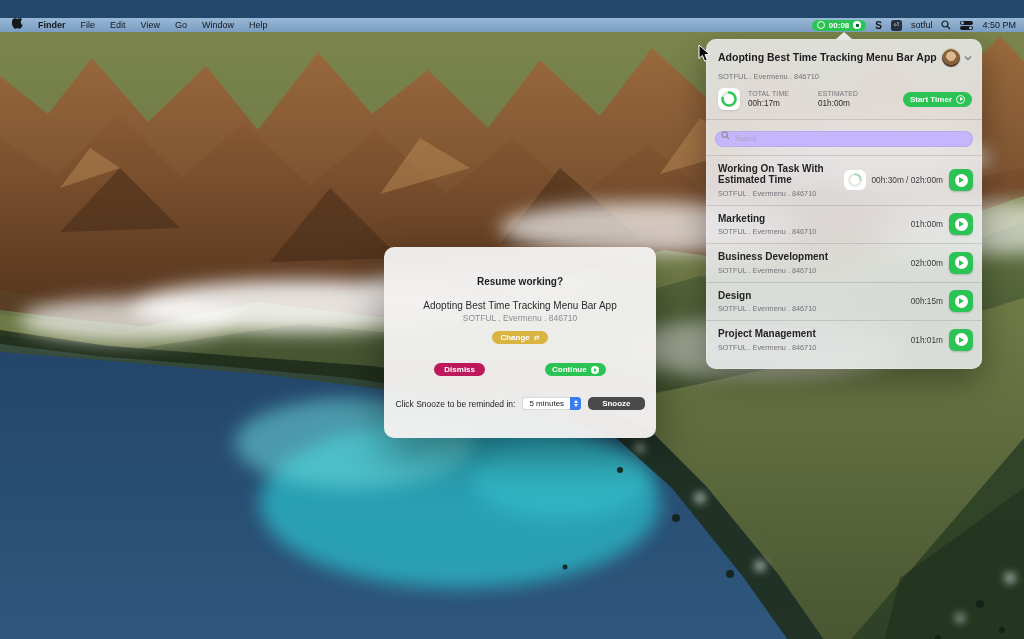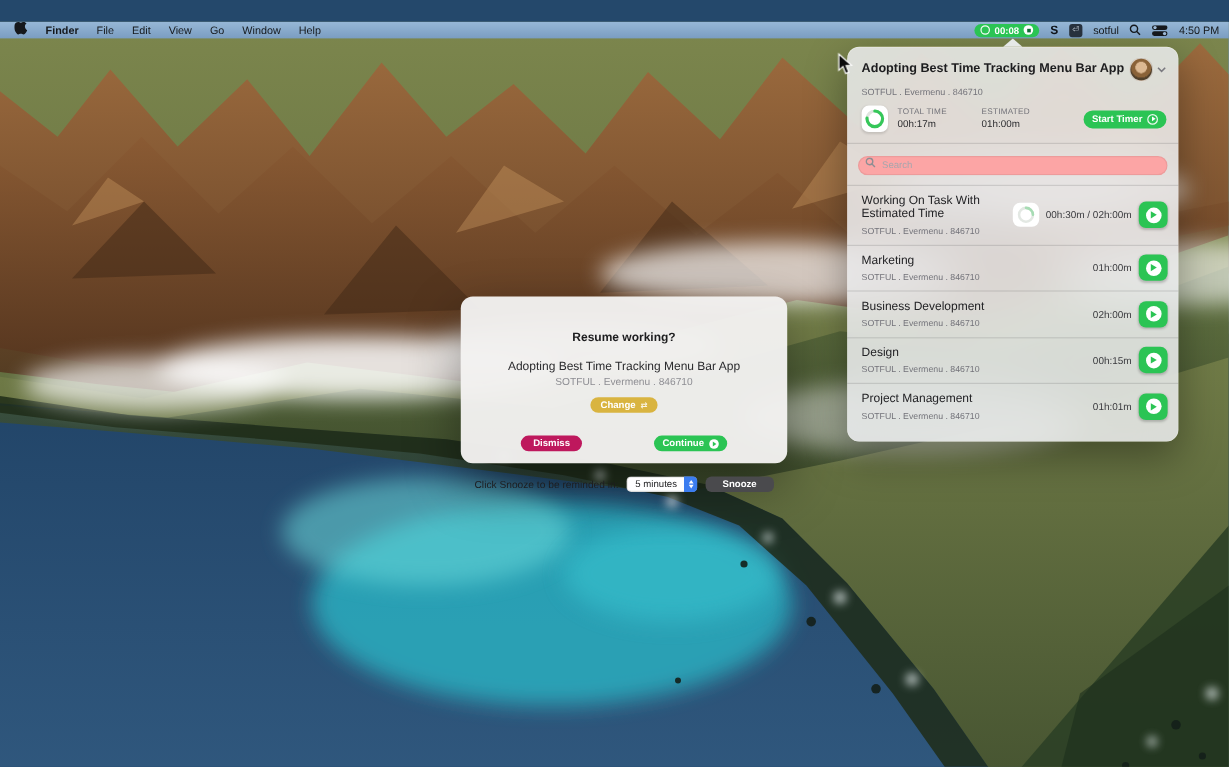--- a/index.html
+++ b/index.html
@@ -60,42 +60,42 @@
     font-size:8px; height:15px; padding:0 7px; border-radius:8px;
     display:flex; align-items:center; gap:4px; cursor:pointer; font-family:inherit; }
   .play-ring { width:9px; height:9px; border:1px solid rgba(255,255,255,.9); border-radius:50%;
     display:flex; align-items:center; justify-content:center; }
   .play-ring i { width:0; height:0; border-top:2px solid transparent; border-bottom:2px solid transparent;
     border-left:3.5px solid #fff; margin-left:1px; }
 
   .divider { height:1px; background:rgba(60,60,67,.16); margin:0; }
   .search-wrap { padding:7px 9px 8px; position:relative; }
   .search-input { width:100%; height:16px; border-radius:8px; border:1px solid rgba(0,0,0,.06);
-    background:#fca5a5; font-size:8px; color:#333; padding:0 6px 0 19px; outline:none; font-family:Liberation Sans, sans-serif; }
+    background:#c4b5fd; font-size:8px; color:#333; padding:0 6px 0 19px; outline:none; font-family:Liberation Serif, serif; }
   .search-input::placeholder { color:#a6a6ad; }
   .search-glass { position:absolute; left:15px; top:11px; }
 
   .task-row { display:flex; align-items:center; padding:7px 9px 7px 12px; gap:6px; cursor:default; }
   .task-main { flex:1; min-width:0; }
   .t1 .task-main { max-width:138px; }
-  .task-title { font-size:10px; font-weight:400; color:#232326; line-height:1.15; }
+  .task-title { font-size:10px; font-weight:700; color:#232326; line-height:1.15; }
   .task-sub { font-size:7.3px; color:#73737a; margin-top:3px; }
   .task-time { font-size:8.3px; color:#3a3a3e; white-space:nowrap; }
   .play-btn { width:24px; height:22px; border-radius:6px; background:#2bc454; border:none; flex:none;
     display:flex; align-items:center; justify-content:center; cursor:pointer;
     box-shadow:0 1px 2px rgba(0,0,0,.2); }
   .play-btn .pb-circle { width:13px; height:13px; background:#fff; border-radius:50%;
     display:flex; align-items:center; justify-content:center; }
   .play-btn .pb-circle i { width:0; height:0; border-top:3px solid transparent; border-bottom:3px solid transparent;
     border-left:5px solid #2bc454; margin-left:1.5px; }
   .task-prog { width:22px; height:20px; border-radius:6px; background:#fff; flex:none;
     display:flex; align-items:center; justify-content:center; }
 
   
-  #dialog { position:absolute; left:384px; top:229px; width:272px; height:139px;
+  #dialog { position:absolute; left:384px; top:229px; width:272px; height:191px;
     background:rgba(242,241,239,.97); border-radius:10px; z-index:15;
     box-shadow:0 18px 45px rgba(0,0,0,.4); text-align:center; padding-top:29px; }
   .dlg-title { font-size:10px; font-weight:700; color:#1d1d1f; }
   .dlg-name { font-size:10px; color:#2b2b2e; margin-top:13px; }
   .dlg-sub { font-size:8.5px; color:#8e8e93; margin-top:2px; }
   .change-btn { margin:8px auto 0; background:#d9b440; border:none; color:#fff; font-weight:600;
     font-size:8px; height:13px; padding:0 8px; border-radius:7px; display:flex; align-items:center; gap:4px;
     cursor:pointer; font-family:inherit; }
   .change-ic { font-size:7px; color:rgba(255,255,255,.85); }
   .dlg-btnrow { display:flex; justify-content:center; gap:60px; margin-top:19px; }

